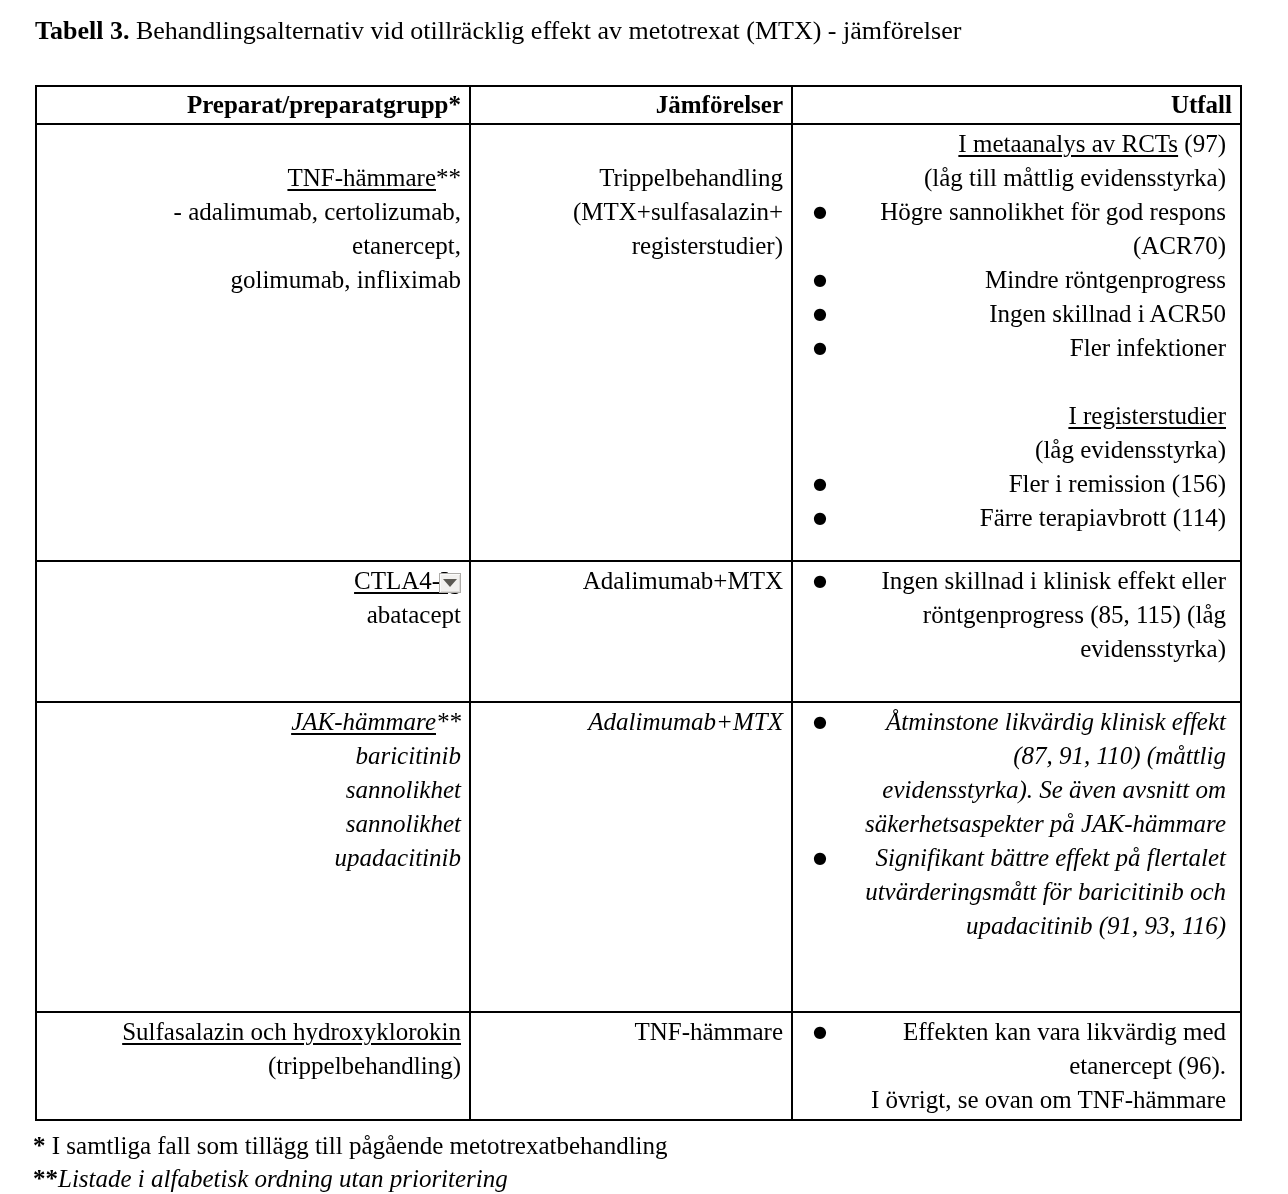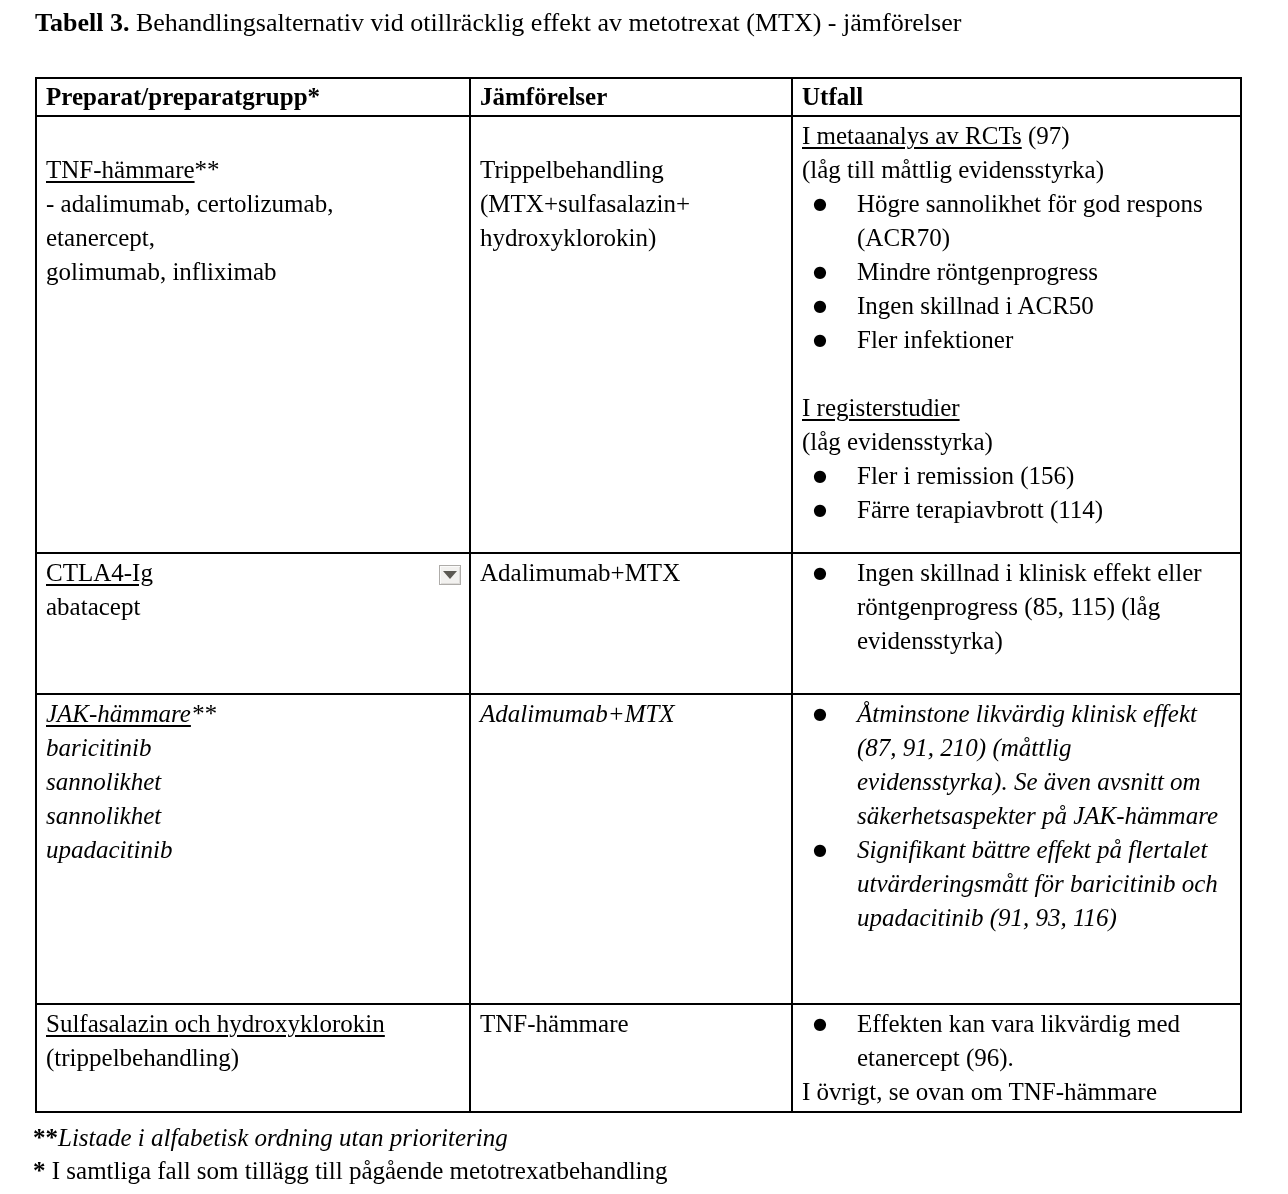--- a/index.html
+++ b/index.html
@@ -1,41 +1,41 @@
 <!DOCTYPE html>
 <html><head>
 <meta charset="utf-8">
 <style>
   html, body { margin: 0; padding: 0; background: #ffffff; }
   .page {
     position: relative;
     width: 1140px;
     height: 1194px;
     box-sizing: border-box;
-    padding: 6px 45px 0 35px;
+    padding: 14px 45px 0 35px;
     background: #ffffff;
     color: #000000;
     font-family: "Liberation Serif", serif;
   }
   .doc-title {
     font-size: 26px;
     line-height: 34px;
     font-weight: normal;
     margin: 0 0 37px 0;
     white-space: nowrap;
   }
   table.tbl {
     border-collapse: collapse;
     table-layout: fixed;
     width: 1205px;
   }
   .tbl th, .tbl td {
     border: 2px solid #000000;
     vertical-align: top;
-    text-align: left;
+    text-align: right;
     font-size: 25px;
     line-height: 34px;
     padding: 2px 8px 2px 9px;
     box-sizing: border-box;
     overflow: hidden;
   }
   .tbl th {
     font-weight: bold;
     height: 35px;
     padding-top: 1px;
@@ -106,21 +106,21 @@
             <div class="line">&nbsp;</div>
             <div class="line"><span class="u">TNF-hämmare</span><span>**</span></div>
             <div class="line"><span>- adalimumab, certolizumab,</span></div>
             <div class="line"><span>etanercept,</span></div>
             <div class="line"><span>golimumab, infliximab</span></div>
           </td>
           <td>
             <div class="line">&nbsp;</div>
             <div class="line"><span>Trippelbehandling</span></div>
             <div class="line"><span>(MTX+sulfasalazin+</span></div>
-            <div class="line"><span>hydroxyklorokin)</span></div>
+            <div class="line"><span>registerstudier)</span></div>
           </td>
           <td class="c3">
             <div class="line"><span class="u">I metaanalys av RCTs</span><span> (97)</span></div>
             <div class="line"><span>(låg till måttlig evidensstyrka)</span></div>
             <div class="line bullet-line"><span class="bullet-dot">●</span><span>Högre sannolikhet för god respons (ACR70)</span></div>
             <div class="line bullet-line"><span class="bullet-dot">●</span><span>Mindre röntgenprogress</span></div>
             <div class="line bullet-line"><span class="bullet-dot">●</span><span>Ingen skillnad i ACR50</span></div>
             <div class="line bullet-line"><span class="bullet-dot">●</span><span>Fler infektioner</span></div>
             <div class="line">&nbsp;</div>
             <div class="line"><span class="u">I registerstudier</span></div>
@@ -149,37 +149,37 @@
             <div class="line"><span class="u">JAK-hämmare</span><span>**</span></div>
             <div class="line"><span>baricitinib</span></div>
             <div class="line"><span>sannolikhet</span></div>
             <div class="line"><span>sannolikhet</span></div>
             <div class="line"><span>upadacitinib</span></div>
           </td>
           <td>
             <div class="line"><span>Adalimumab+MTX</span></div>
           </td>
           <td class="c3">
-            <div class="line bullet-line"><span class="bullet-dot">●</span><span>Åtminstone likvärdig klinisk effekt (87, 91, 210) (måttlig evidensstyrka). Se även avsnitt om säkerhetsaspekter på JAK-hämmare</span></div>
+            <div class="line bullet-line"><span class="bullet-dot">●</span><span>Åtminstone likvärdig klinisk effekt (87, 91, 110) (måttlig evidensstyrka). Se även avsnitt om säkerhetsaspekter på JAK-hämmare</span></div>
             <div class="line bullet-line"><span class="bullet-dot">●</span><span>Signifikant bättre effekt på flertalet utvärderingsmått för baricitinib och upadacitinib (91, 93, 116)</span></div>
           </td>
         </tr>
         <tr style="height: 102px;">
           <td>
             <div class="line"><span class="u">Sulfasalazin och hydroxyklorokin</span></div>
             <div class="line"><span>(trippelbehandling)</span></div>
           </td>
           <td>
             <div class="line"><span>TNF-hämmare</span></div>
           </td>
           <td class="c3">
             <div class="line bullet-line"><span class="bullet-dot">●</span><span>Effekten kan vara likvärdig med etanercept (96).</span></div>
             <div class="line"><span>I övrigt, se ovan om TNF-hämmare</span></div>
           </td>
         </tr>
       </tbody>
   </table>
 
   <div class="footnotes" id="footnotes">
+      <div class="footnote"><span class="seg-b">*</span><span> I samtliga fall som tillägg till pågående metotrexatbehandling</span></div>
       <div class="footnote"><span class="seg-b">**</span><span class="seg-i">Listade i alfabetisk ordning utan prioritering</span></div>
-      <div class="footnote"><span class="seg-b">*</span><span> I samtliga fall som tillägg till pågående metotrexatbehandling</span></div>
     </div>
 </div>
 
 </body></html>

